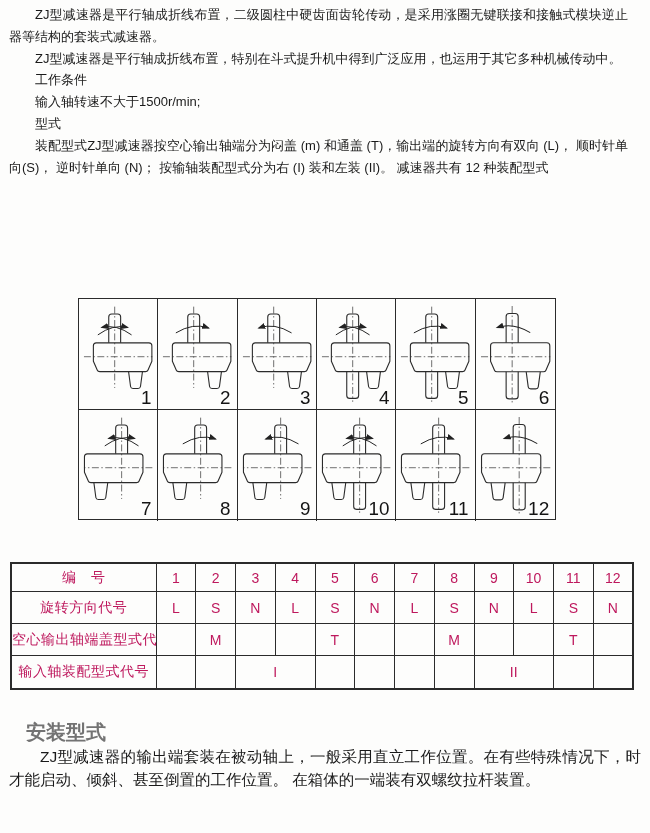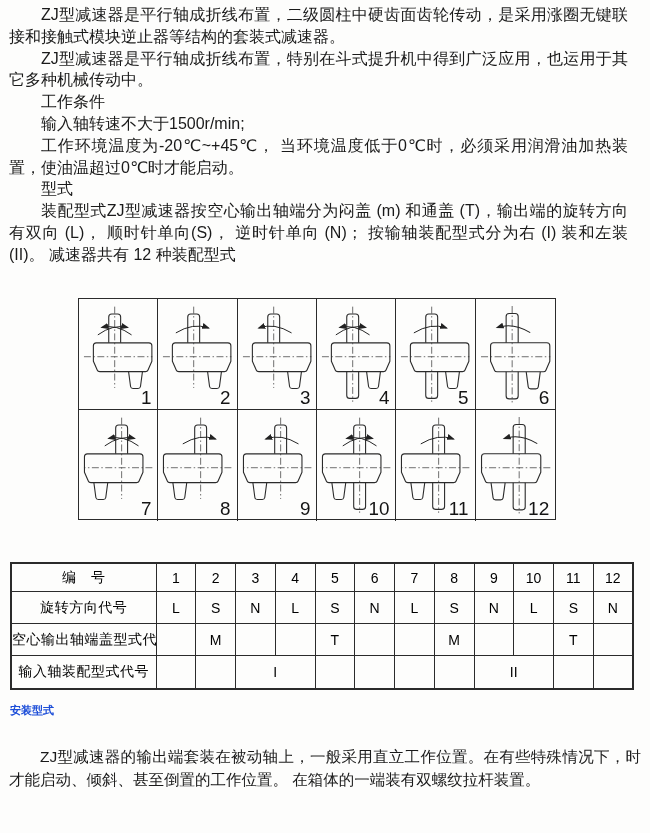--- a/index.html
+++ b/index.html
@@ -8,21 +8,21 @@
     width:650px;height:833px;
     margin:0 auto;
     background:#fdfdfc;
     color:#1a1a1a;
     font-family:"Liberation Sans","DejaVu Sans",sans-serif;
     overflow:hidden;
   }
   
   .intro{
     position:absolute;left:9px;right:22px;top:4px;
-    font-size:16px;line-height:21.8px;
+    font-size:13px;line-height:21.8px;
     text-align:justify;
   }
   .intro p{margin:0;text-indent:2em;}
   
   .dgrid{
     position:absolute;left:78px;top:298px;
     width:476px;height:220px;
     display:grid;
     grid-template-columns:repeat(6,1fr);
     grid-template-rows:repeat(2,1fr);
@@ -42,51 +42,50 @@
     position:absolute;left:10px;top:562px;
     width:624px;
     border-collapse:collapse;
     table-layout:fixed;
     border:2px solid #2b2b2b;
     font-size:14px;
   }
   .atable td{
     border:1px solid #2b2b2b;
     text-align:center;vertical-align:middle;
-    padding:0;color:#000000;
+    padding:0;color:#be185d;
     overflow:hidden;white-space:nowrap;
   }
   .atable tr:nth-child(1) td{height:27px;}
   .atable tr:nth-child(2) td{height:31px;}
   .atable tr:nth-child(3) td{height:31px;}
   .atable tr:nth-child(4) td{height:32px;}
   .atable .lbl{font-size:14px;letter-spacing:0.5px;}
   .c-label{width:145px;}
   
   .install-title{
-    position:absolute;left:10px;top:703px;margin:0;
-    font-size:11px;font-weight:bold;color:#1d4ed8;
+    position:absolute;left:10px;top:703px;margin:16px;
+    font-size:20px;font-weight:bold;color:#737373;
   }
   .install-para{
     position:absolute;left:9px;right:9px;top:746px;margin:0;
     font-size:15.5px;line-height:22.5px;
     text-indent:2em;text-align:justify;
   }
 </style>
 </head>
 <body>
 
 <div class="page">
 
   <section class="intro">
     <p>ZJ型减速器是平行轴成折线布置，二级圆柱中硬齿面齿轮传动，是采用涨圈无键联接和接触式模块逆止器等结构的套装式减速器。</p>
     <p>ZJ型减速器是平行轴成折线布置，特别在斗式提升机中得到广泛应用，也运用于其它多种机械传动中。</p>
     <p>工作条件</p>
     <p>输入轴转速不大于1500r/min;</p>
-    <p>工作环境温度为-20℃~+45℃， 当环境温度低于0℃时，必须采用润滑油加热装置，使油温超过0℃时才能启动。</p>
     <p>型式</p>
     <p>装配型式ZJ型减速器按空心输出轴端分为闷盖 (m) 和通盖 (T)，输出端的旋转方向有双向 (L)， 顺时针单向(S)， 逆时针单向 (N)； 按输轴装配型式分为右 (I) 装和左装 (II)。 减速器共有 12 种装配型式</p>
   </section>
 
   <div class="dgrid">
       <div class="dcell">
         <svg viewBox="0 0 79 110">
      <defs>
        <marker id="ah0" orient="auto" markerWidth="9" markerHeight="8" refX="6.5" refY="3">
          <path d="M0,0 L8,3 L0,6 Z" fill="#222"></path>

